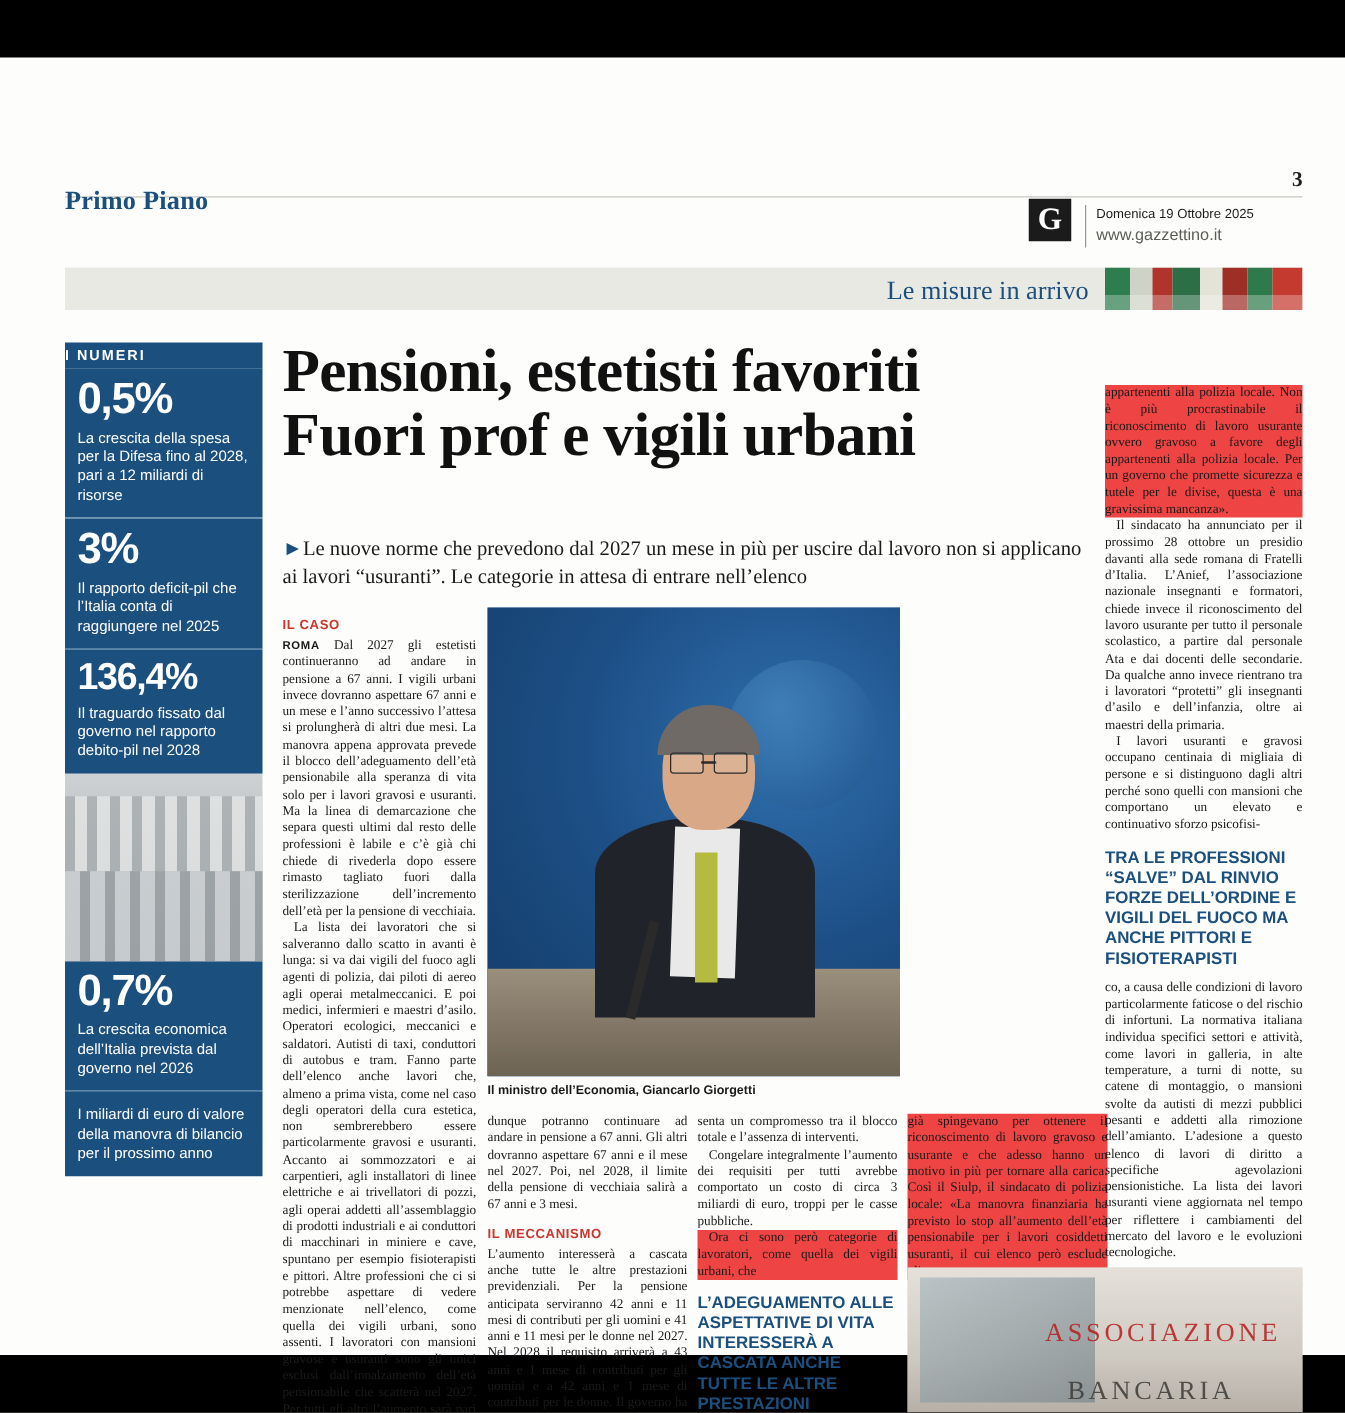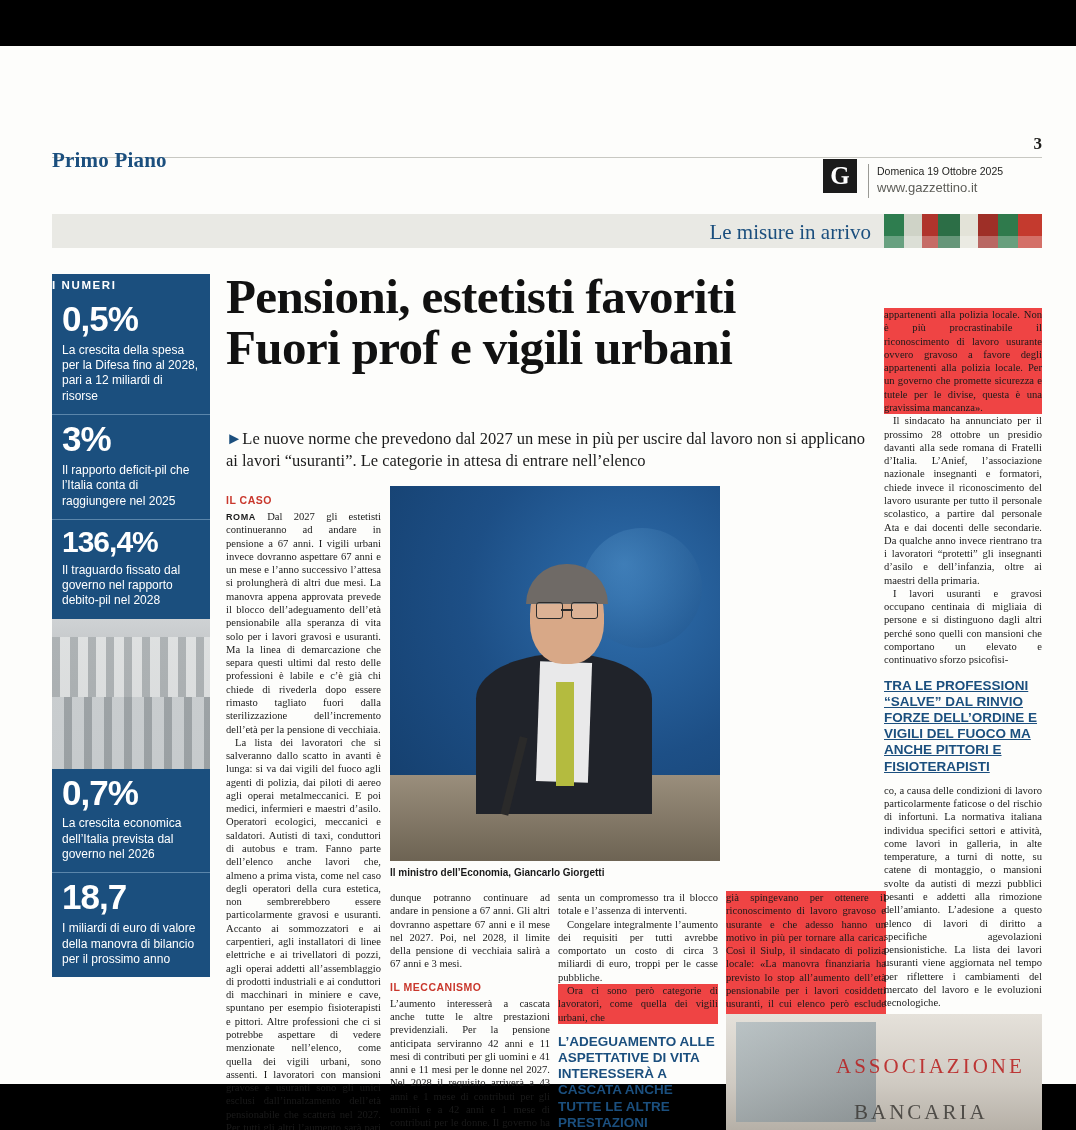--- a/index.html
+++ b/index.html
@@ -83,21 +83,21 @@
 
   
   .photo-bank{position:absolute;left:726px;top:968px;width:316px;height:116px;overflow:hidden;background:#dcd8d2;}
   .pb-bg{position:absolute;inset:0;background:linear-gradient(180deg,#e5e1da 0%,#cfcac2 60%,#b6b0a7 100%);}
   .pb-glass{position:absolute;left:10px;top:8px;width:140px;height:100px;background:linear-gradient(135deg,#9fb0b8,#6d7c85);opacity:.6;}
   .pb-txt{position:absolute;left:110px;top:40px;font-family:"Liberation Serif",serif;font-size:21px;letter-spacing:3px;color:#b91c1c;opacity:.85;}
   .pb-txt2{position:absolute;left:128px;top:86px;font-family:"Liberation Serif",serif;font-size:21px;letter-spacing:3px;color:#3c3a36;opacity:.85;}
 
   
   .pull{font-family:"Liberation Sans",sans-serif;font-weight:bold;font-size:13.5px;line-height:1.2;color:#1b4f7e;}
-  .pullR{font-family:"Liberation Sans",sans-serif;font-weight:bold;font-size:13.5px;line-height:1.2;color:#1b4f7e;text-decoration:underline;}
+  .pullR{font-family:"Liberation Sans",sans-serif;font-weight:bold;font-size:13.5px;line-height:1.2;color:#1b4f7e;}
   .byline{font-family:"Liberation Serif",serif;font-weight:bold;font-size:11px;text-align:right;color:#111;}
   .bylinesub{font-family:"Liberation Sans",sans-serif;font-size:6.5px;text-align:right;color:#6a6a66;letter-spacing:1.2px;}
 </style>
 </head>
 <body>
 
 <div id="page">
   <div id="paper">
 
     <div class="pagenum">3</div>
@@ -148,21 +148,20 @@
         <div class="big sm">136,4%</div>
         <div class="cap">Il traguardo fissato dal governo nel rapporto debito-pil nel 2028</div>
       </div>
       <div class="photo-building"></div>
       <div class="numblock">
         <div class="big">0,7%</div>
         <div class="cap">La crescita economica dell’Italia prevista dal governo nel 2026</div>
       </div>
       <div class="numdiv"></div>
       <div class="numblock">
-        <div class="big">18,7</div>
         <div class="cap">I miliardi di euro di valore della manovra di bilancio per il prossimo anno</div>
       </div>
     </div>
 
     <div class="colA">
       <div class="seclabel">IL CASO</div>
       <div class="bodytext">
         <p class="first"><span class="dateline">ROMA</span> <span>Dal 2027 gli estetisti continueranno ad andare in pensione a 67 anni. I vigili urbani invece dovranno aspettare 67 anni e un mese e l’anno successivo l’attesa si prolungherà di altri due mesi. La manovra appena approvata prevede il blocco dell’adeguamento dell’età pensionabile alla speranza di vita solo per i lavori gravosi e usuranti. Ma la linea di demarcazione che separa questi ultimi dal resto delle professioni è labile e c’è già chi chiede di rivederla dopo essere rimasto tagliato fuori dalla sterilizzazione dell’incremento dell’età per la pensione di vecchiaia.</span></p>
         <p>La lista dei lavoratori che si salveranno dallo scatto in avanti è lunga: si va dai vigili del fuoco agli agenti di polizia, dai piloti di aereo agli operai metalmeccanici. E poi medici, infermieri e maestri d’asilo. Operatori ecologici, meccanici e saldatori. Autisti di taxi, conduttori di autobus e tram. Fanno parte dell’elenco anche lavori che, almeno a prima vista, come nel caso degli operatori della cura estetica, non sembrerebbero essere particolarmente gravosi e usuranti. Accanto ai sommozzatori e ai carpentieri, agli installatori di linee elettriche e ai trivellatori di pozzi, agli operai addetti all’assemblaggio di prodotti industriali e ai conduttori di macchinari in miniere e cave, spuntano per esempio fisioterapisti e pittori. Altre professioni che ci si potrebbe aspettare di vedere menzionate nell’elenco, come quella dei vigili urbani, sono assenti. I lavoratori con mansioni gravose e usuranti sono gli unici esclusi dall’innalzamento dell’età pensionabile che scatterà nel 2027. Per tutti gli altri l’aumento sarà pari a un mese nel primo anno e ad altri due nel 2028. Solo i primi</p>
       </div>

